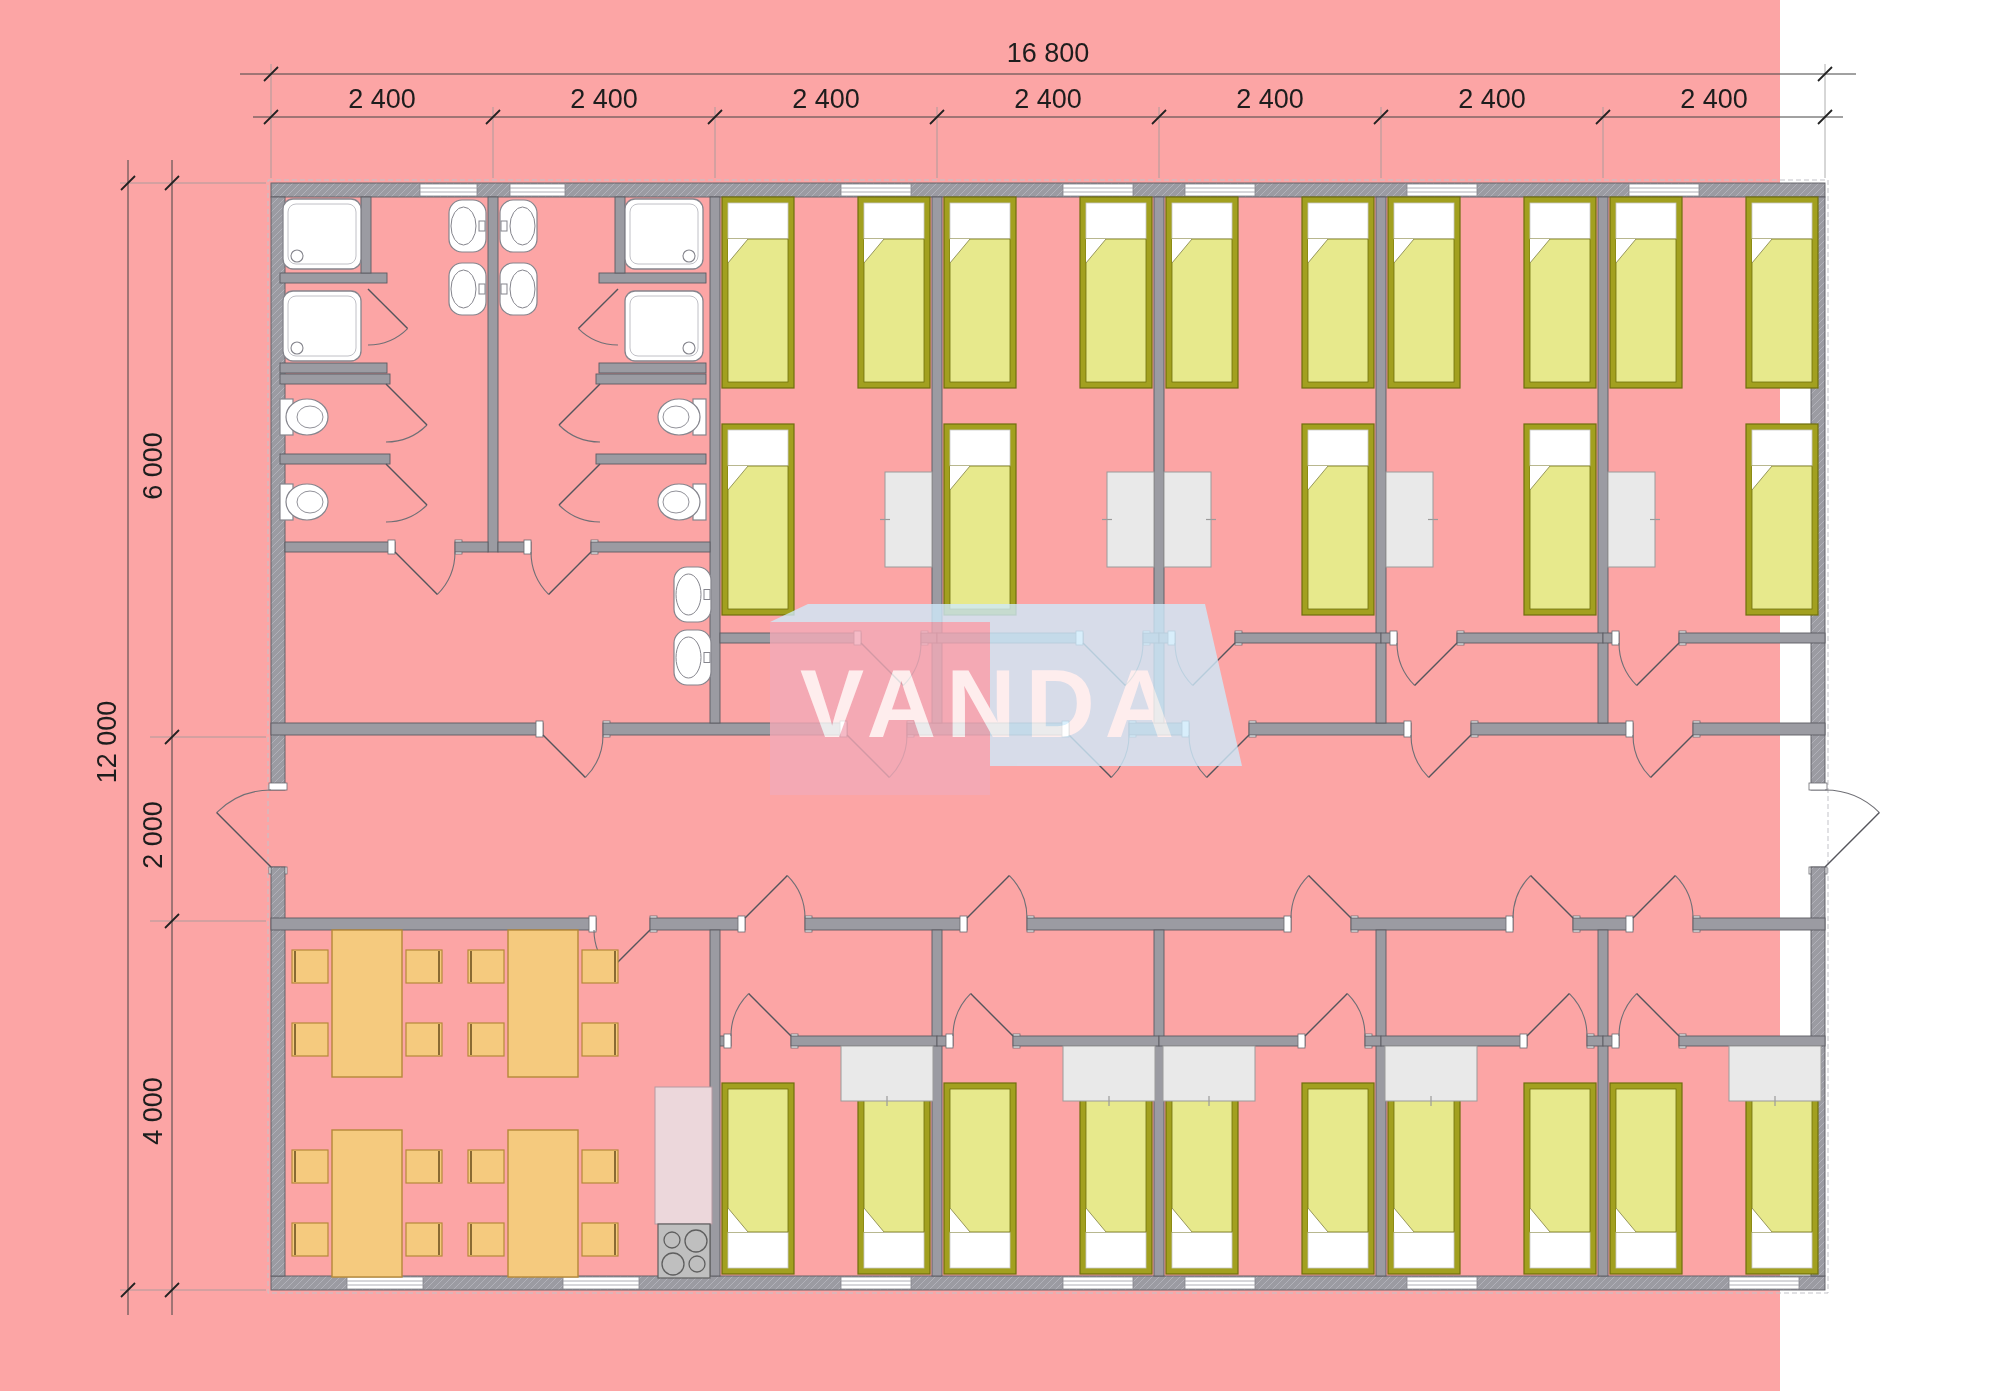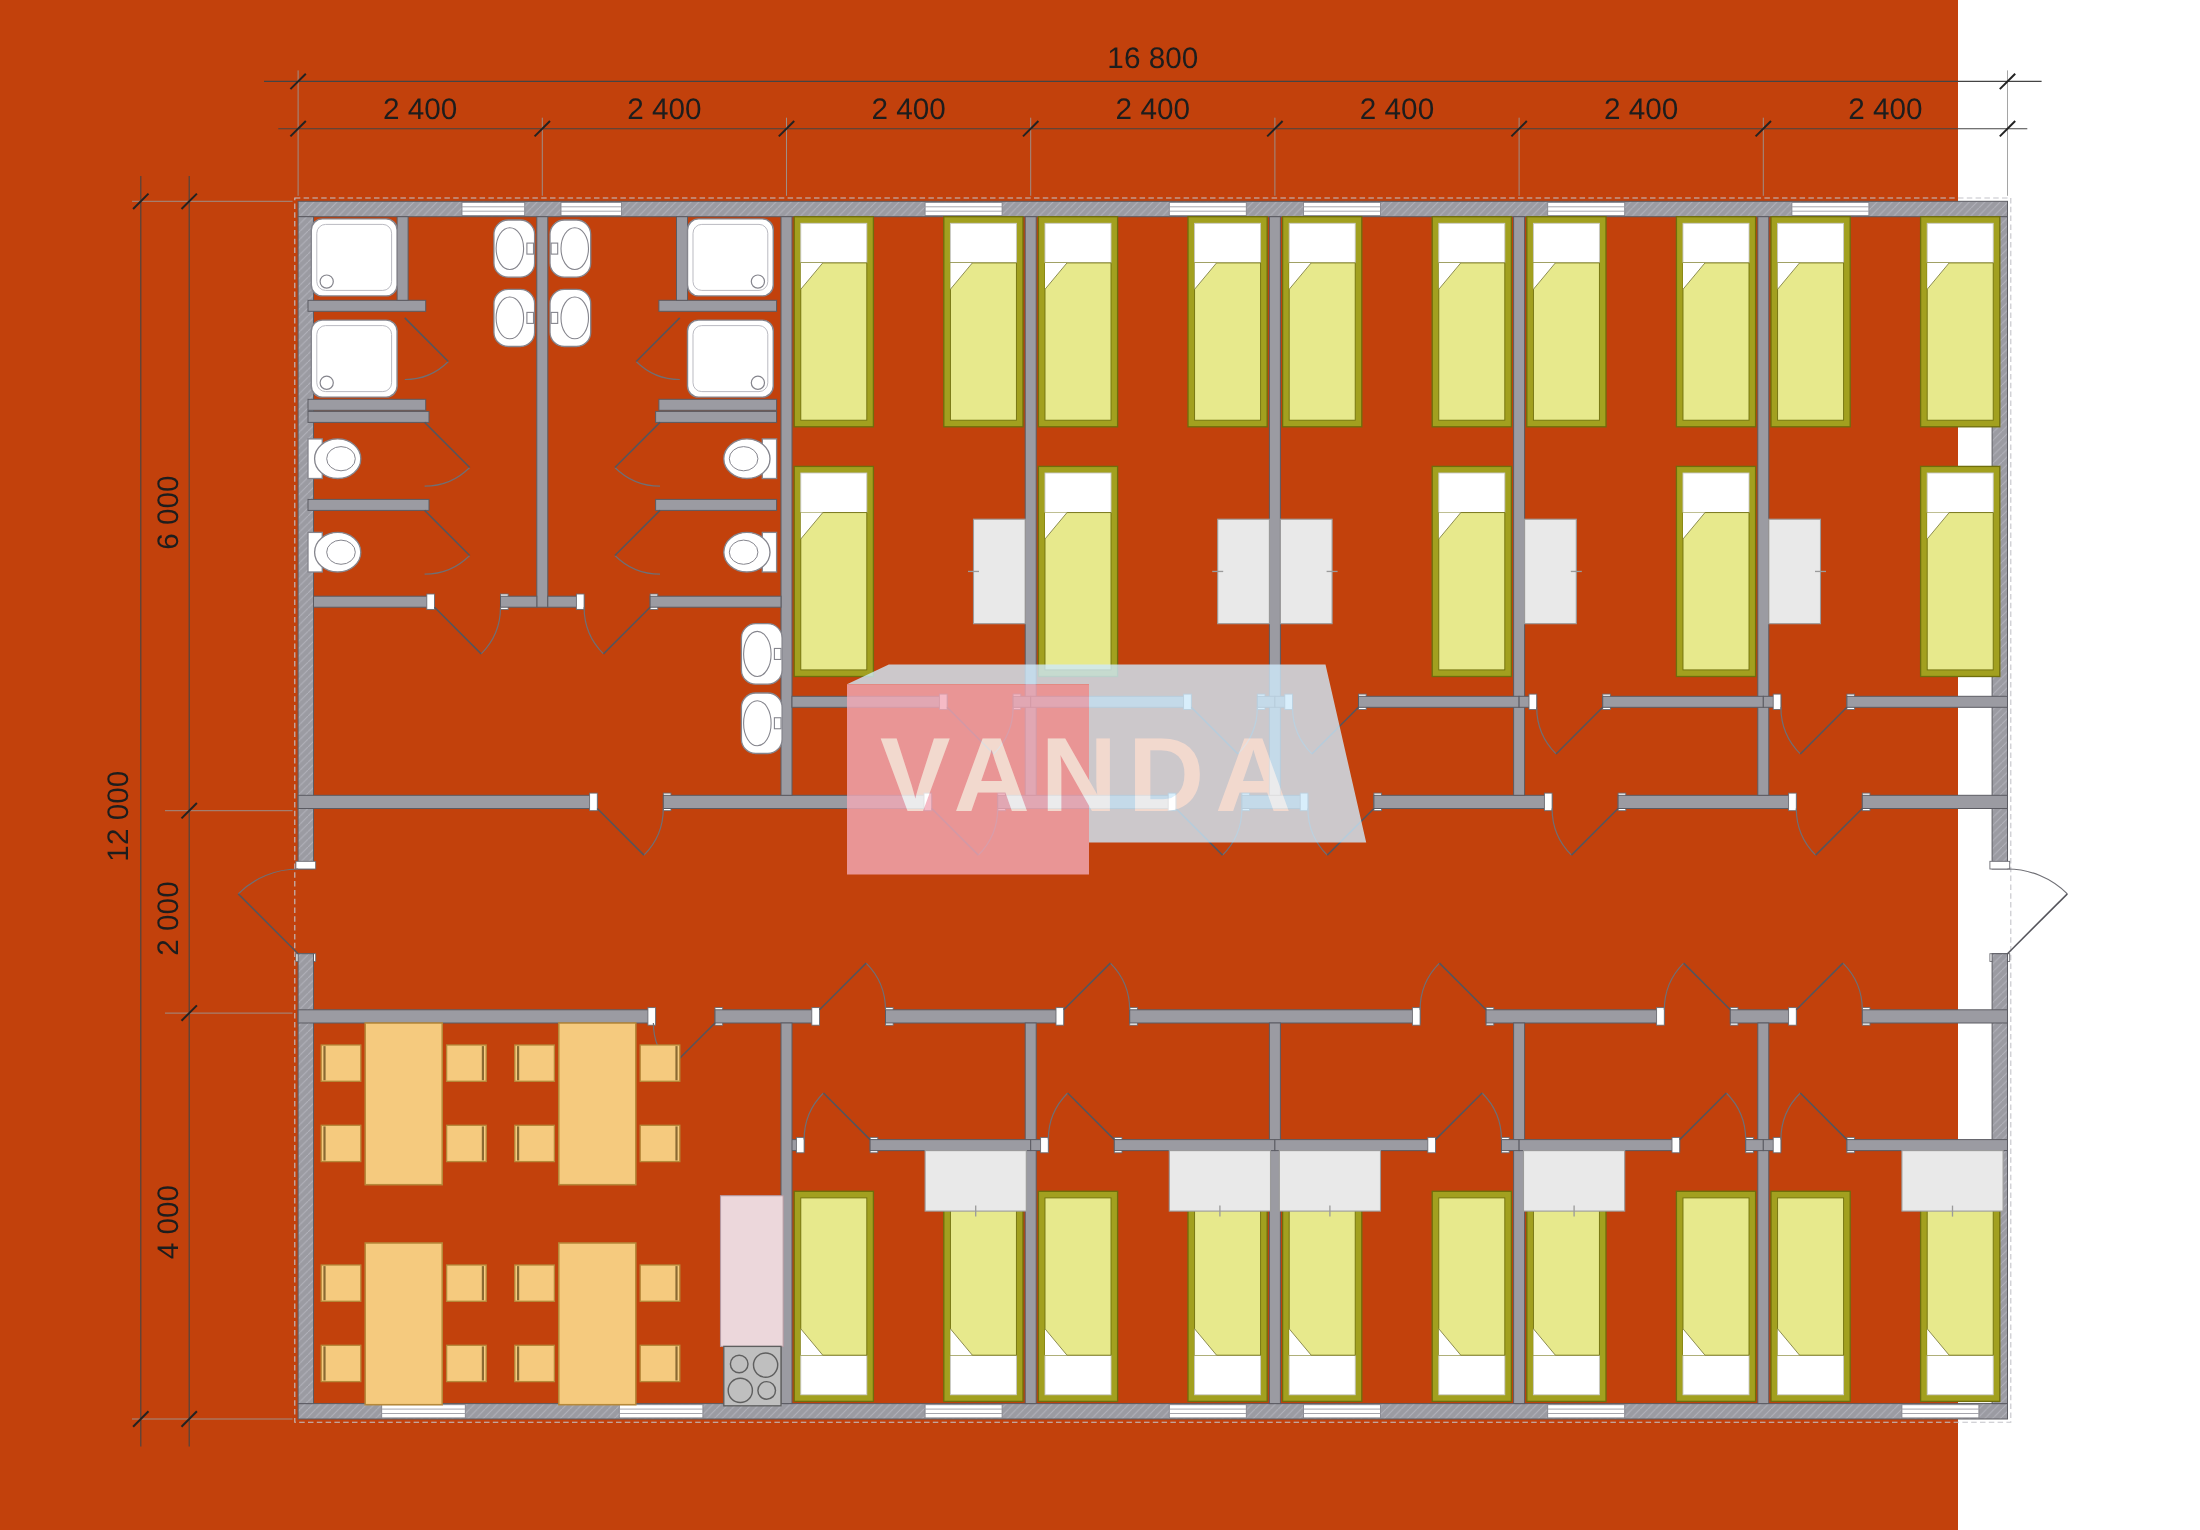--- a/index.html
+++ b/index.html
@@ -1,18 +1,18 @@
 <!DOCTYPE html>
 <html><head>
 <meta charset="utf-8">
 <title>Floor Plan</title>
 <style>
   html,body{margin:0;padding:0;background:#ffffff;}
   body{font-family:"Liberation Sans", sans-serif;}
-  #stage{width:1780px;height:1391px;position:relative;background:#c2410c;}
+  #stage{width:1780px;height:1391px;position:relative;background:#fca5a5;}
   svg{display:block;}
   .dimtext{font-size:27px;fill:#1d1d1d;}
   .wm-text{font-size:96px;font-weight:700;letter-spacing:10px;fill:#ffffff;}
 </style>
 </head>
 <body>
 
 <div id="stage">
 <svg id="plan" width="2000" height="1391" viewBox="0 0 2000 1391">
   <defs>

